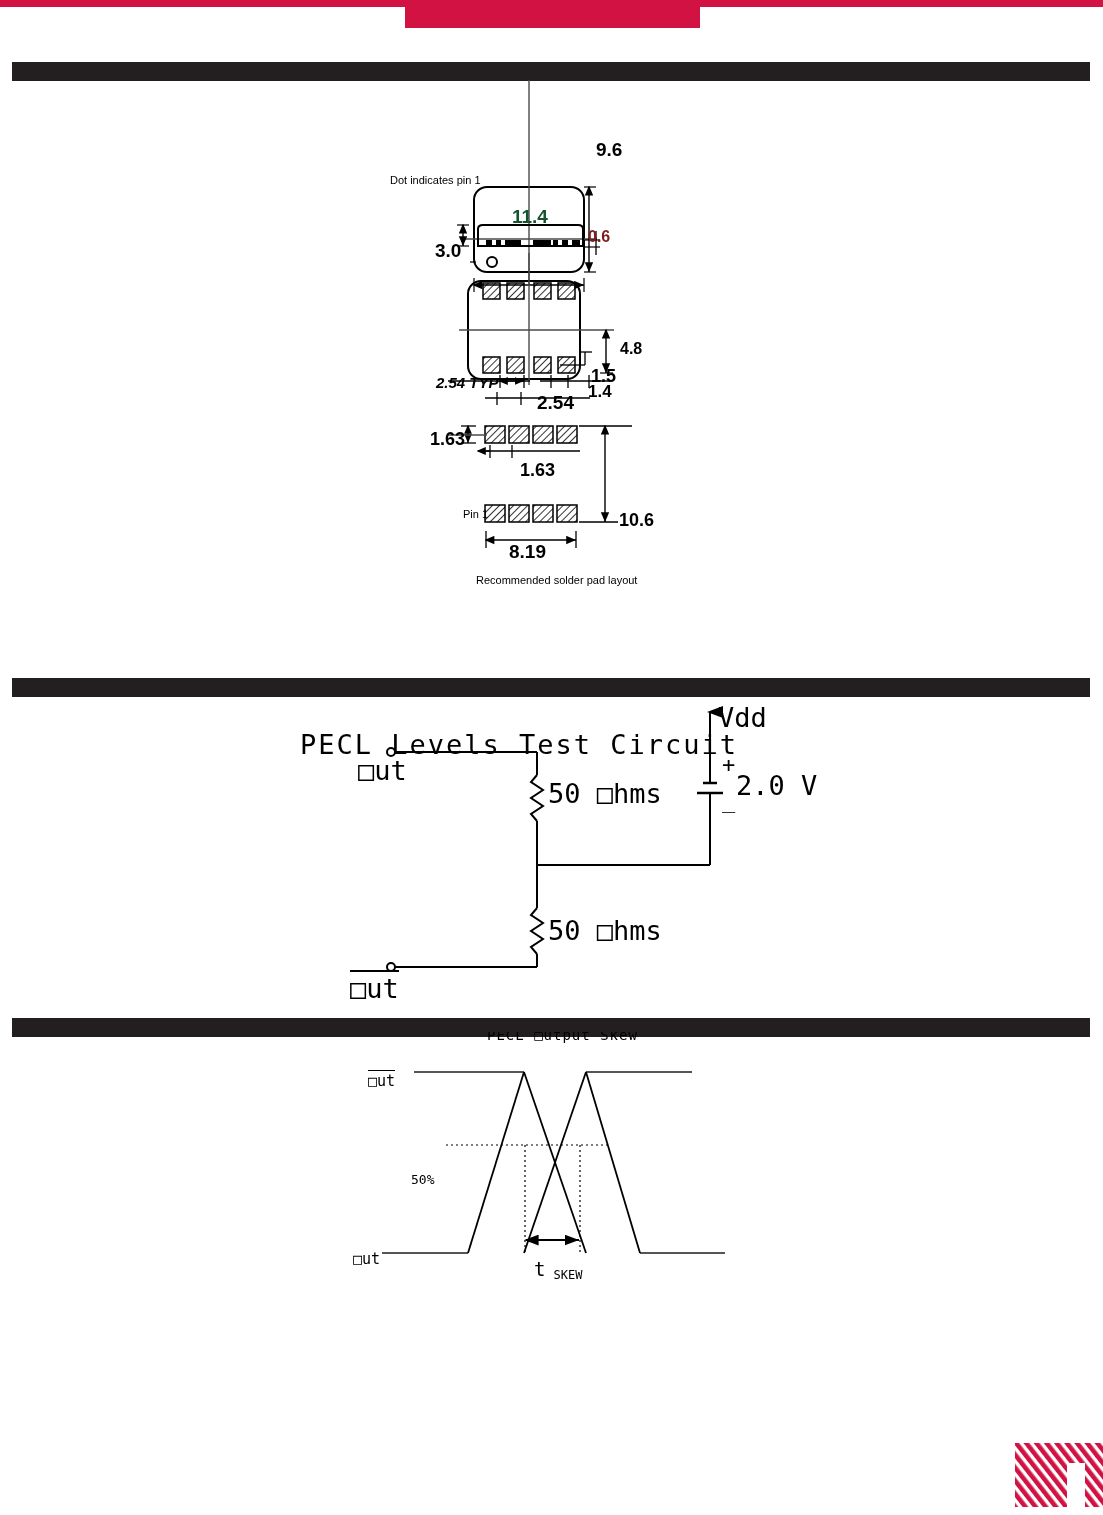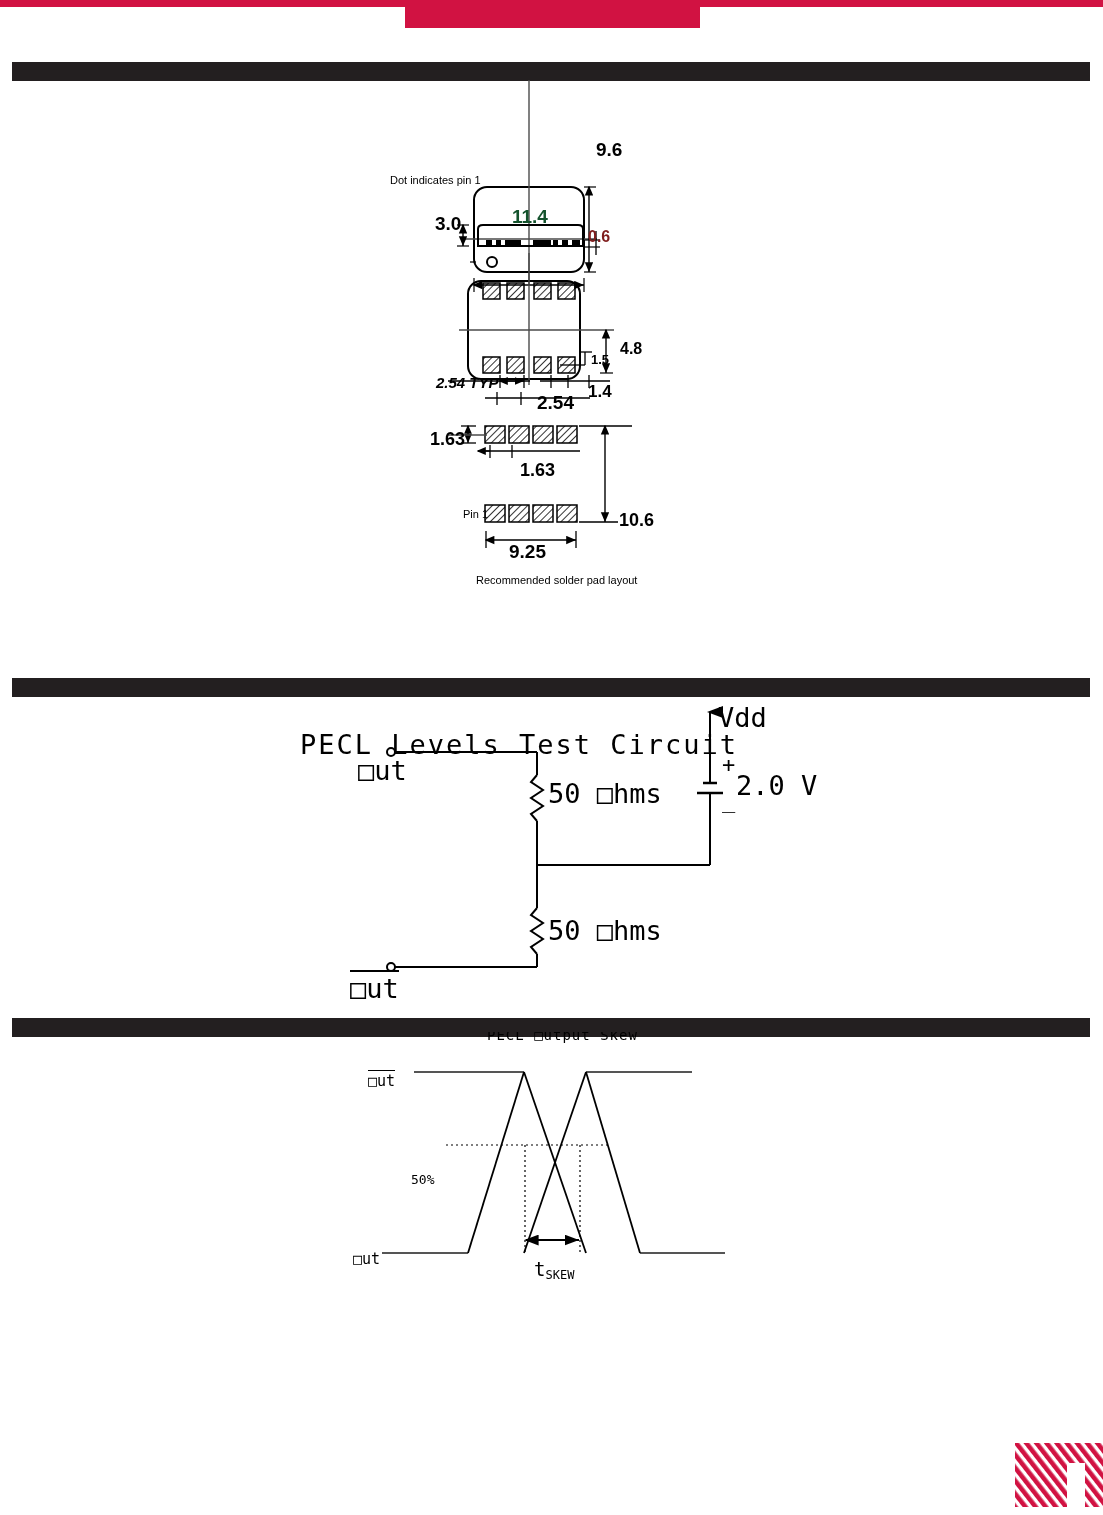--- a/index.html
+++ b/index.html
@@ -196,32 +196,32 @@
         <line x1="486" y1="455" x2="576" y2="455" stroke-width="1.4" marker-start="url(#arS)" marker-end="url(#ar)"></line>
         <line x1="486" y1="446" x2="486" y2="463" stroke-width="1.3"></line>
         <line x1="576" y1="446" x2="576" y2="463" stroke-width="1.3"></line>
       </g>
     </svg>
   </div>
 
   <div style="position:absolute; left:390px; top:174px; font-size:11px; color:#000;">Dot indicates pin 1</div>
   <div style="position:absolute; left:596px; top:139px; font-size:19px; font-weight:bold; color:#000;">9.6</div>
   <div style="position:absolute; left:512px; top:206px; font-size:19px; font-weight:bold; color:#14532d;">11.4</div>
-  <div style="position:absolute; left:435px; top:213px; font-size:19px; font-weight:bold; color:#000;">3.0</div>
+  <div style="position:absolute; left:435px; top:240px; font-size:19px; font-weight:bold; color:#000;">3.0</div>
   <div style="position:absolute; left:588px; top:228px; font-size:16px; font-weight:bold; color:#7f1d1d;">0.6</div>
   <div style="position:absolute; left:620px; top:340px; font-size:16px; font-weight:bold; color:#000;">4.8</div>
-  <div style="position:absolute; left:591px; top:352px; font-size:13px; font-weight:bold; color:#000;">1.5</div>
+  <div style="position:absolute; left:591px; top:366px; font-size:18px; font-weight:bold; color:#000;">1.5</div>
   <div style="position:absolute; left:436px; top:374px; font-size:15px; font-weight:bold; color:#000;font-style:italic;">2.54  TYP</div>
   <div style="position:absolute; left:588px; top:382px; font-size:17px; font-weight:bold; color:#000;">1.4</div>
   <div style="position:absolute; left:537px; top:392px; font-size:19px; font-weight:bold; color:#000;">2.54</div>
   <div style="position:absolute; left:430px; top:429px; font-size:18px; font-weight:bold; color:#000;">1.63</div>
   <div style="position:absolute; left:520px; top:460px; font-size:18px; font-weight:bold; color:#000;">1.63</div>
   <div style="position:absolute; left:455px; top:508px; font-size:11px; color:#000;padding-left:8px;">Pin 1</div>
   <div style="position:absolute; left:619px; top:510px; font-size:18px; font-weight:bold; color:#000;">10.6</div>
-  <div style="position:absolute; left:509px; top:541px; font-size:19px; font-weight:bold; color:#000;">9.25</div>
+  <div style="position:absolute; left:509px; top:541px; font-size:19px; font-weight:bold; color:#000;">8.19</div>
   <div style="position:absolute; left:476px; top:574px; font-size:11px; color:#000;">Recommended solder pad layout</div>
 
   <div class="section-rule" style="top:678px"></div>
 
   <div style="position:absolute; left:300px; top:694px; font-size:27px; letter-spacing:2px; color:#000;
               font-family:'DejaVu Sans Mono', monospace;margin-top:35px;">PECL Levels Test Circuit</div>
 
   <div class="draw" style="left:0px; top:690px; width:1103px; height:330px">
     <svg width="1103" height="330" viewBox="0 0 1103 330" xmlns="http://www.w3.org/2000/svg">
       <defs>
@@ -340,21 +340,21 @@
               font-family:'DejaVu Sans Mono', monospace; border-top:1.5px solid #000; padding-top:1px;">□ut</div>
 
   <div style="position:absolute; left:353px; top:1250px; font-size:15px; color:#000;
               font-family:'DejaVu Sans Mono', monospace;">□ut</div>
 
   <div style="position:absolute; left:411px; top:1172px; font-size:13px; color:#000;
               font-family:'DejaVu Sans Mono', monospace;">50%</div>
 
   <div style="position:absolute; left:534px; top:1258px; color:#000;
               font-family:'DejaVu Sans Mono', monospace;">
-    <span style="font-size:19px;">t</span><span style="font-size:12px; vertical-align:-3px;">SKEW</span>
+    <span style="font-size:19px;">t</span><span style="font-size:12px; vertical-align:-3px;margin-left:8px;">SKEW</span>
   </div>
 
   <div class="logo">
     <svg width="96" height="80" viewBox="0 0 96 80" xmlns="http://www.w3.org/2000/svg">
       <defs>
         <clipPath id="logoClip">
           <path d="M8,72 L8,8 L24,8 L96,8 L96,72 L78,72 L78,28 L60,28 L60,72 Z"></path>
         </clipPath>
         <pattern id="logoStripes" width="8" height="8" patternUnits="userSpaceOnUse" patternTransform="rotate(-38)">
           <rect x="0" y="0" width="4.6" height="8" fill="#d11242"></rect>

